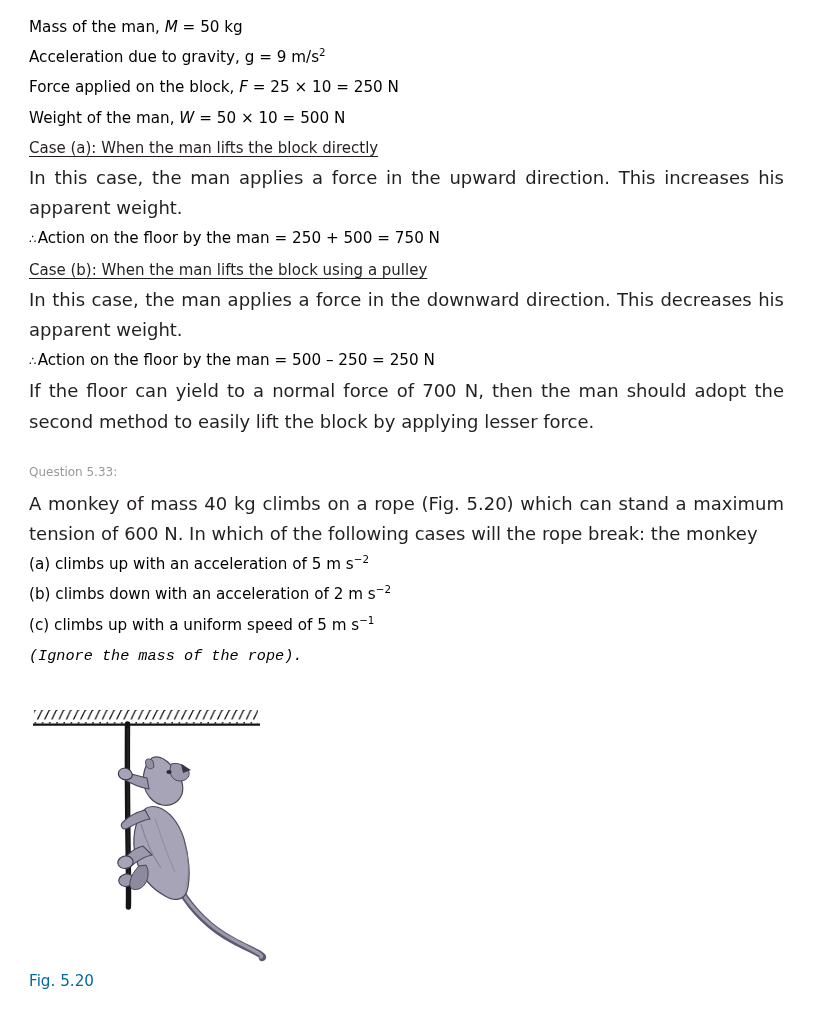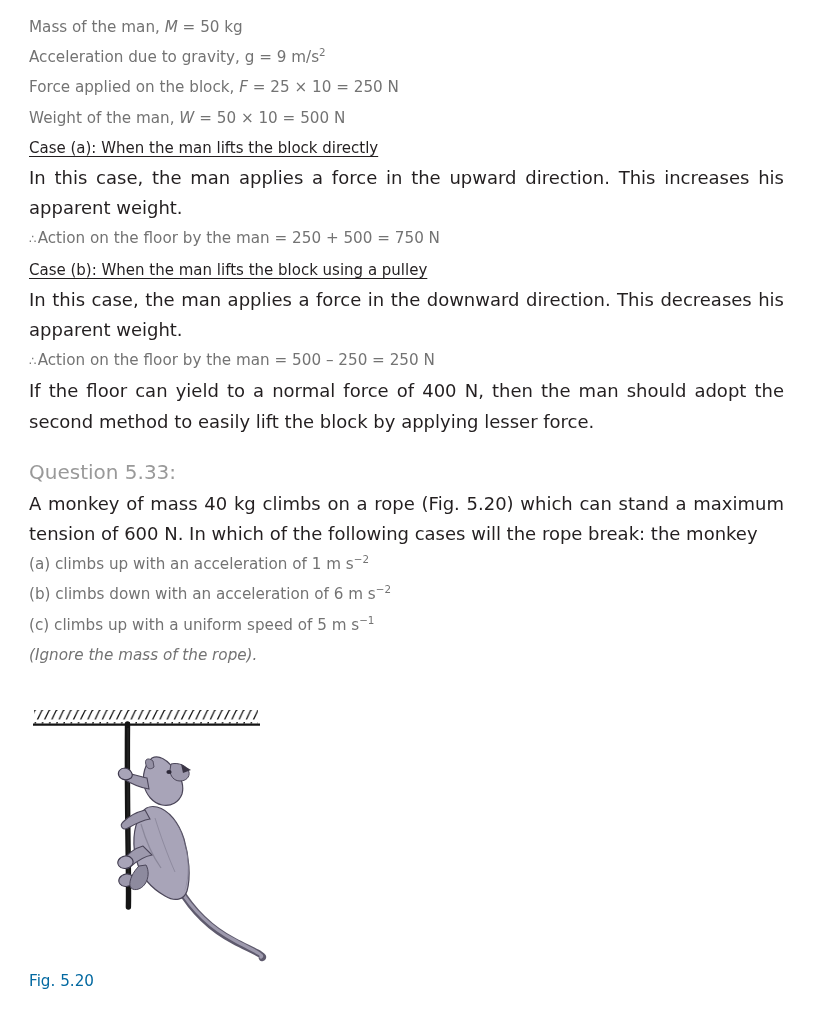--- a/index.html
+++ b/index.html
@@ -17,42 +17,42 @@
   }
   .page {
     position: absolute;
     left: 29px;
     top: 12px;
     width: 755px;
   }
   .line {
     font-size: 15.2px;
     line-height: 30.2px;
-    color: #737373;
+    color: #000000;
     white-space: nowrap;
   }
   .para {
     font-size: 18px;
     line-height: 30.2px;
     color: #231f20;
     text-align: justify;
     text-justify: inter-word;
   }
   .heading-underline {
     font-size: 15px;
     line-height: 30.2px;
     color: #231f20;
     text-decoration: underline;
     text-underline-offset: 3px;
     display: inline-block;
   }
   .hrow { line-height: 30.2px; }
-  em.it { font-style: italic; }
+  em.it { font-style: italic; font-family: Liberation Mono, monospace; }
   .qhead {
-    font-size: 20px;
+    font-size: 12px;
     line-height: 30px;
     color: #999999;
     margin-top: 20px;
     margin-bottom: 2px;
   }
   sup {
     font-size: 0.68em;
     vertical-align: super;
     line-height: 0;
   }
@@ -93,28 +93,28 @@
   <div class="line"><span>Weight of the man, </span><em>W</em><span> = 50 × 10 = 500 N</span></div>
 
   <div class="hrow"><span class="heading-underline">Case (a): When the man lifts the block directly</span></div>
   <div class="para">In this case, the man applies a force in the upward direction. This increases his apparent weight.</div>
   <div class="line"><span class="therefore">∴</span><span>Action on the floor by the man = 250 + 500 = 750 N</span></div>
 
   <div class="hrow"><span class="heading-underline">Case (b): When the man lifts the block using a pulley</span></div>
   <div class="para">In this case, the man applies a force in the downward direction. This decreases his apparent weight.</div>
   <div class="line"><span class="therefore">∴</span><span>Action on the floor by the man = 500 – 250 = 250 N</span></div>
 
-  <div class="para">If the floor can yield to a normal force of 400 N, then the man should adopt the second method to easily lift the block by applying lesser force.</div>
+  <div class="para">If the floor can yield to a normal force of 700 N, then the man should adopt the second method to easily lift the block by applying lesser force.</div>
 
   <div class="qhead">Question 5.33:</div>
   <div class="para">A monkey of mass 40 kg climbs on a rope (Fig. 5.20) which can stand a maximum tension of 600 N. In which of the following cases will the rope break: the monkey</div>
 
-  <div class="line"><span>(a)</span>&nbsp;<span>climbs up with an acceleration of 1 m s</span><sup>−2</sup></div>
-
-  <div class="line"><span>(b)</span>&nbsp;<span>climbs down with an acceleration of 6 m s</span><sup>−2</sup></div>
+  <div class="line"><span>(a)</span>&nbsp;<span>climbs up with an acceleration of 5 m s</span><sup>−2</sup></div>
+
+  <div class="line"><span>(b)</span>&nbsp;<span>climbs down with an acceleration of 2 m s</span><sup>−2</sup></div>
 
   <div class="line"><span>(c)</span>&nbsp;<span>climbs up with a uniform speed of 5 m s</span><sup>−1</sup></div>
 
 
   <div class="line"><em class="it">(Ignore the mass of the rope).</em></div>
 
 </div>
 
 <div class="figure">
   <svg class="fig-svg" width="340" height="268" viewBox="0 0 340 268" xmlns="http://www.w3.org/2000/svg">

